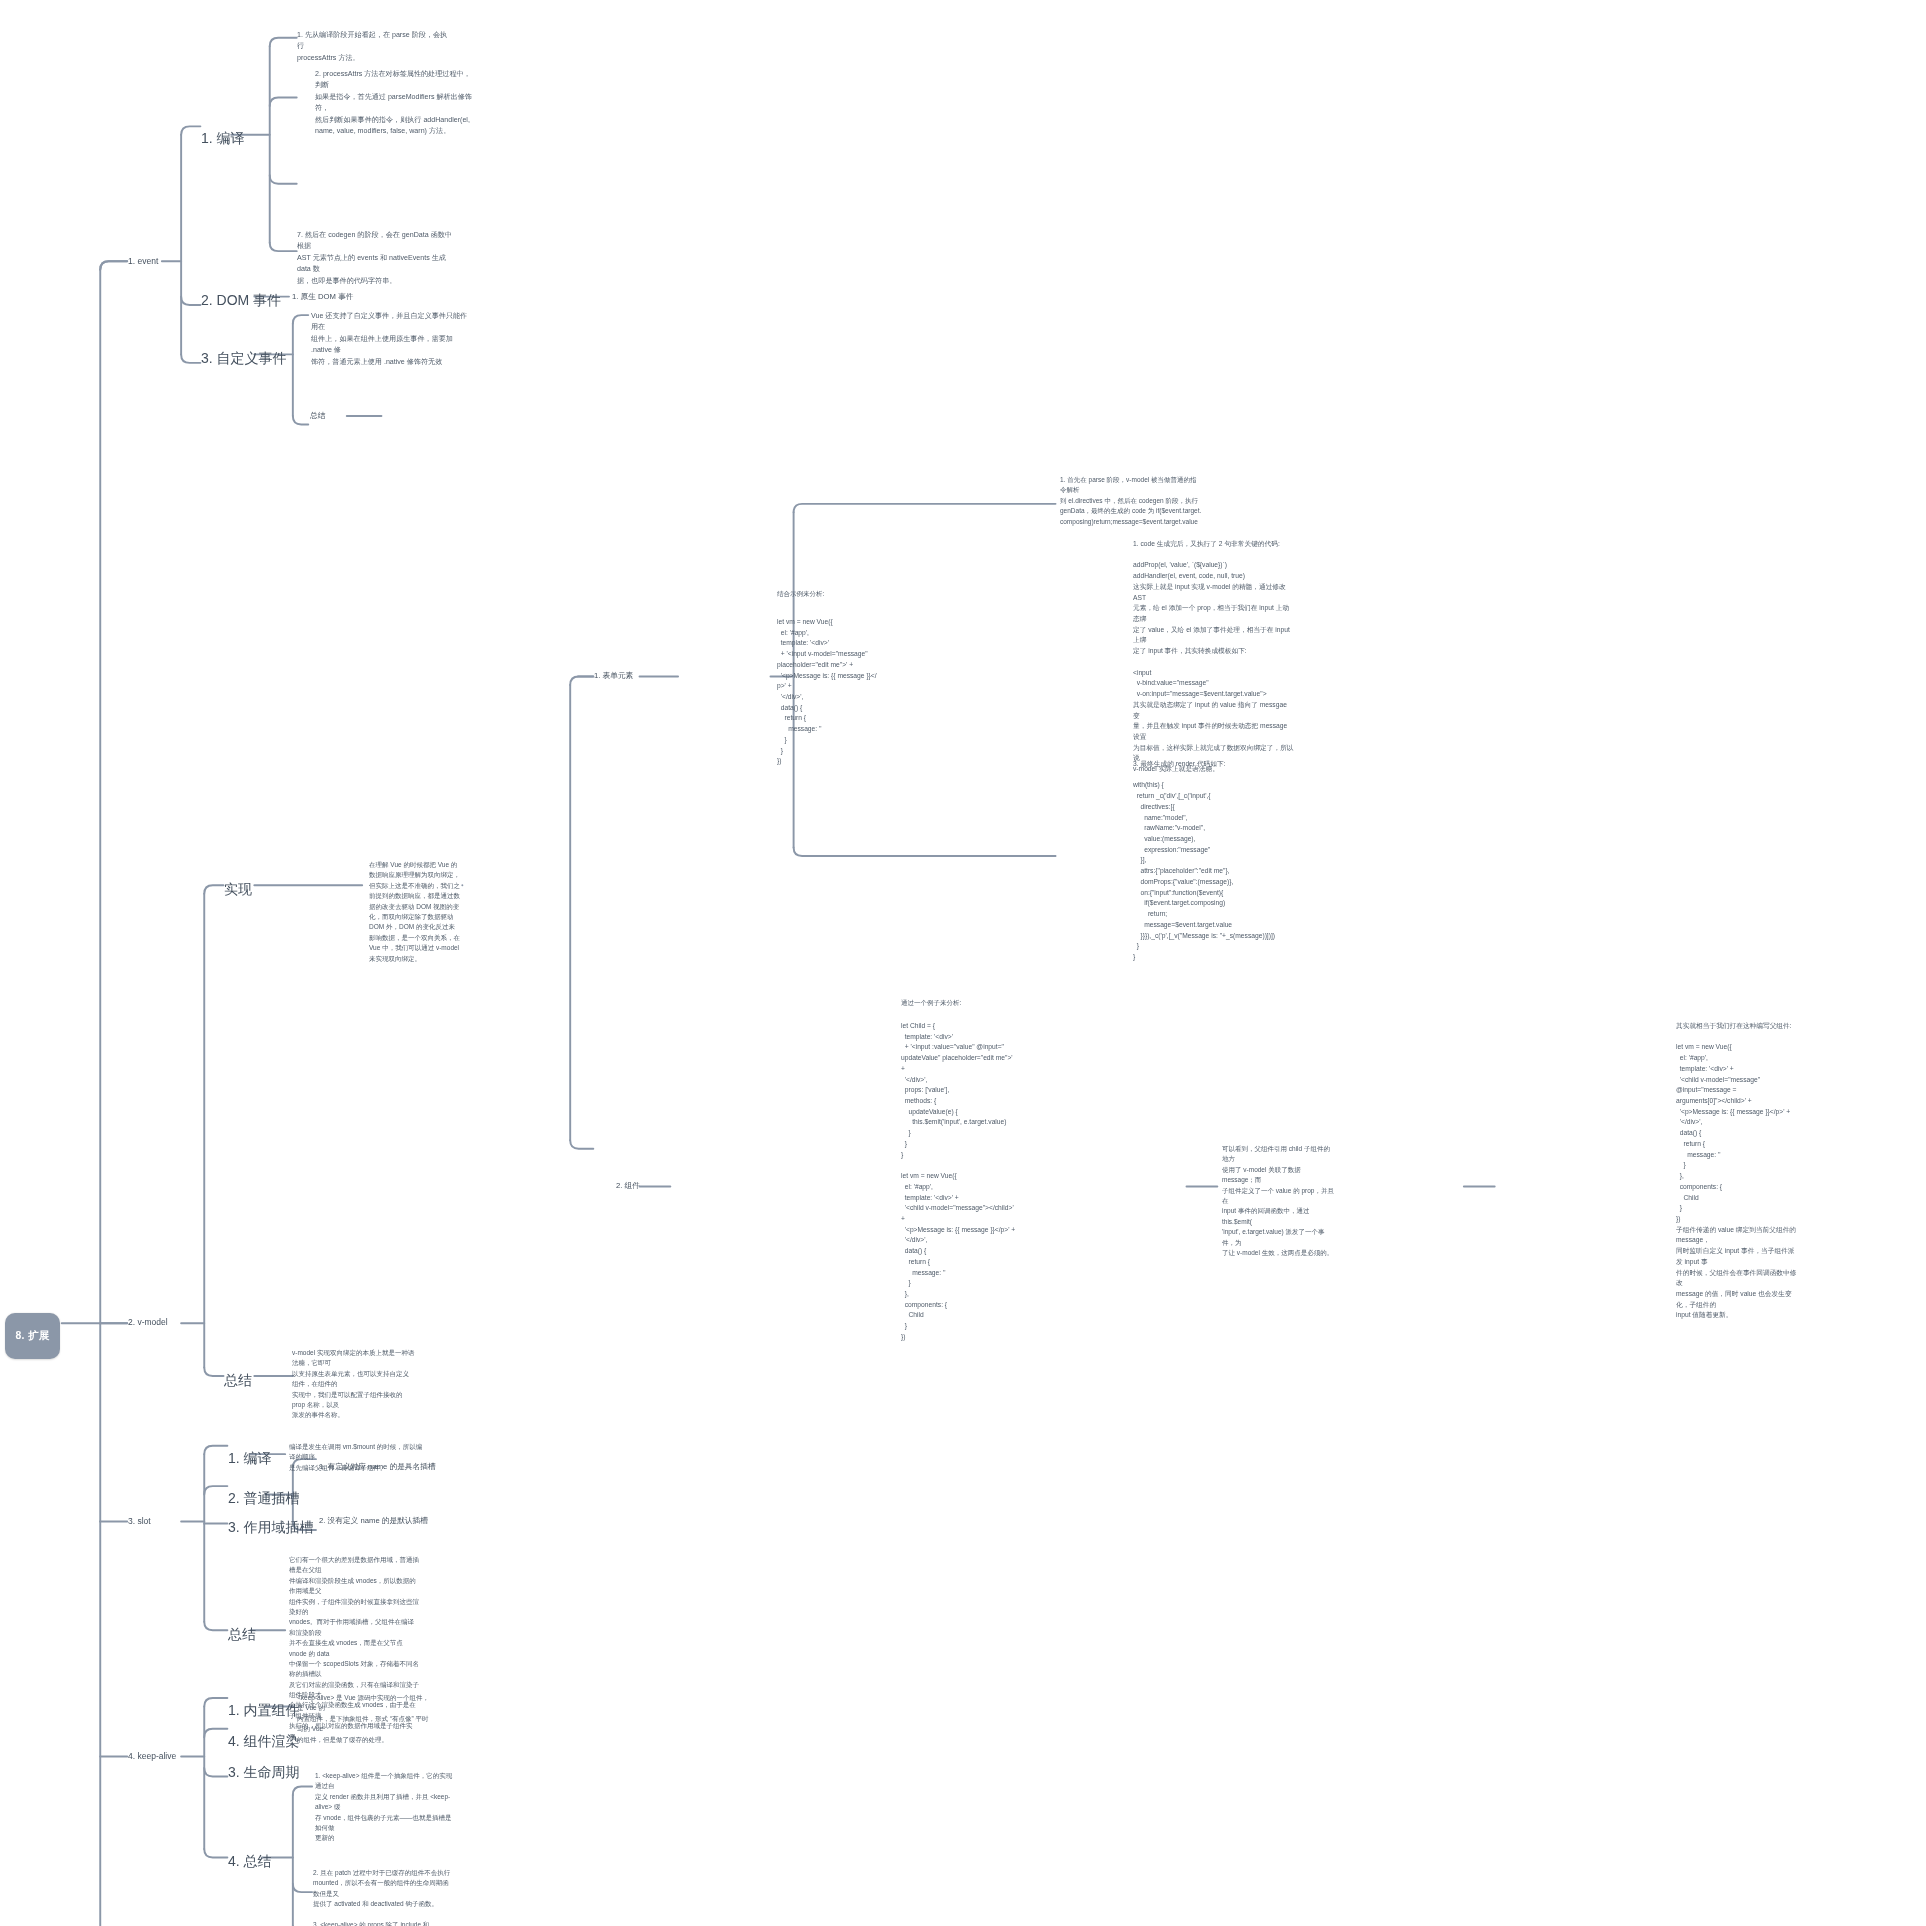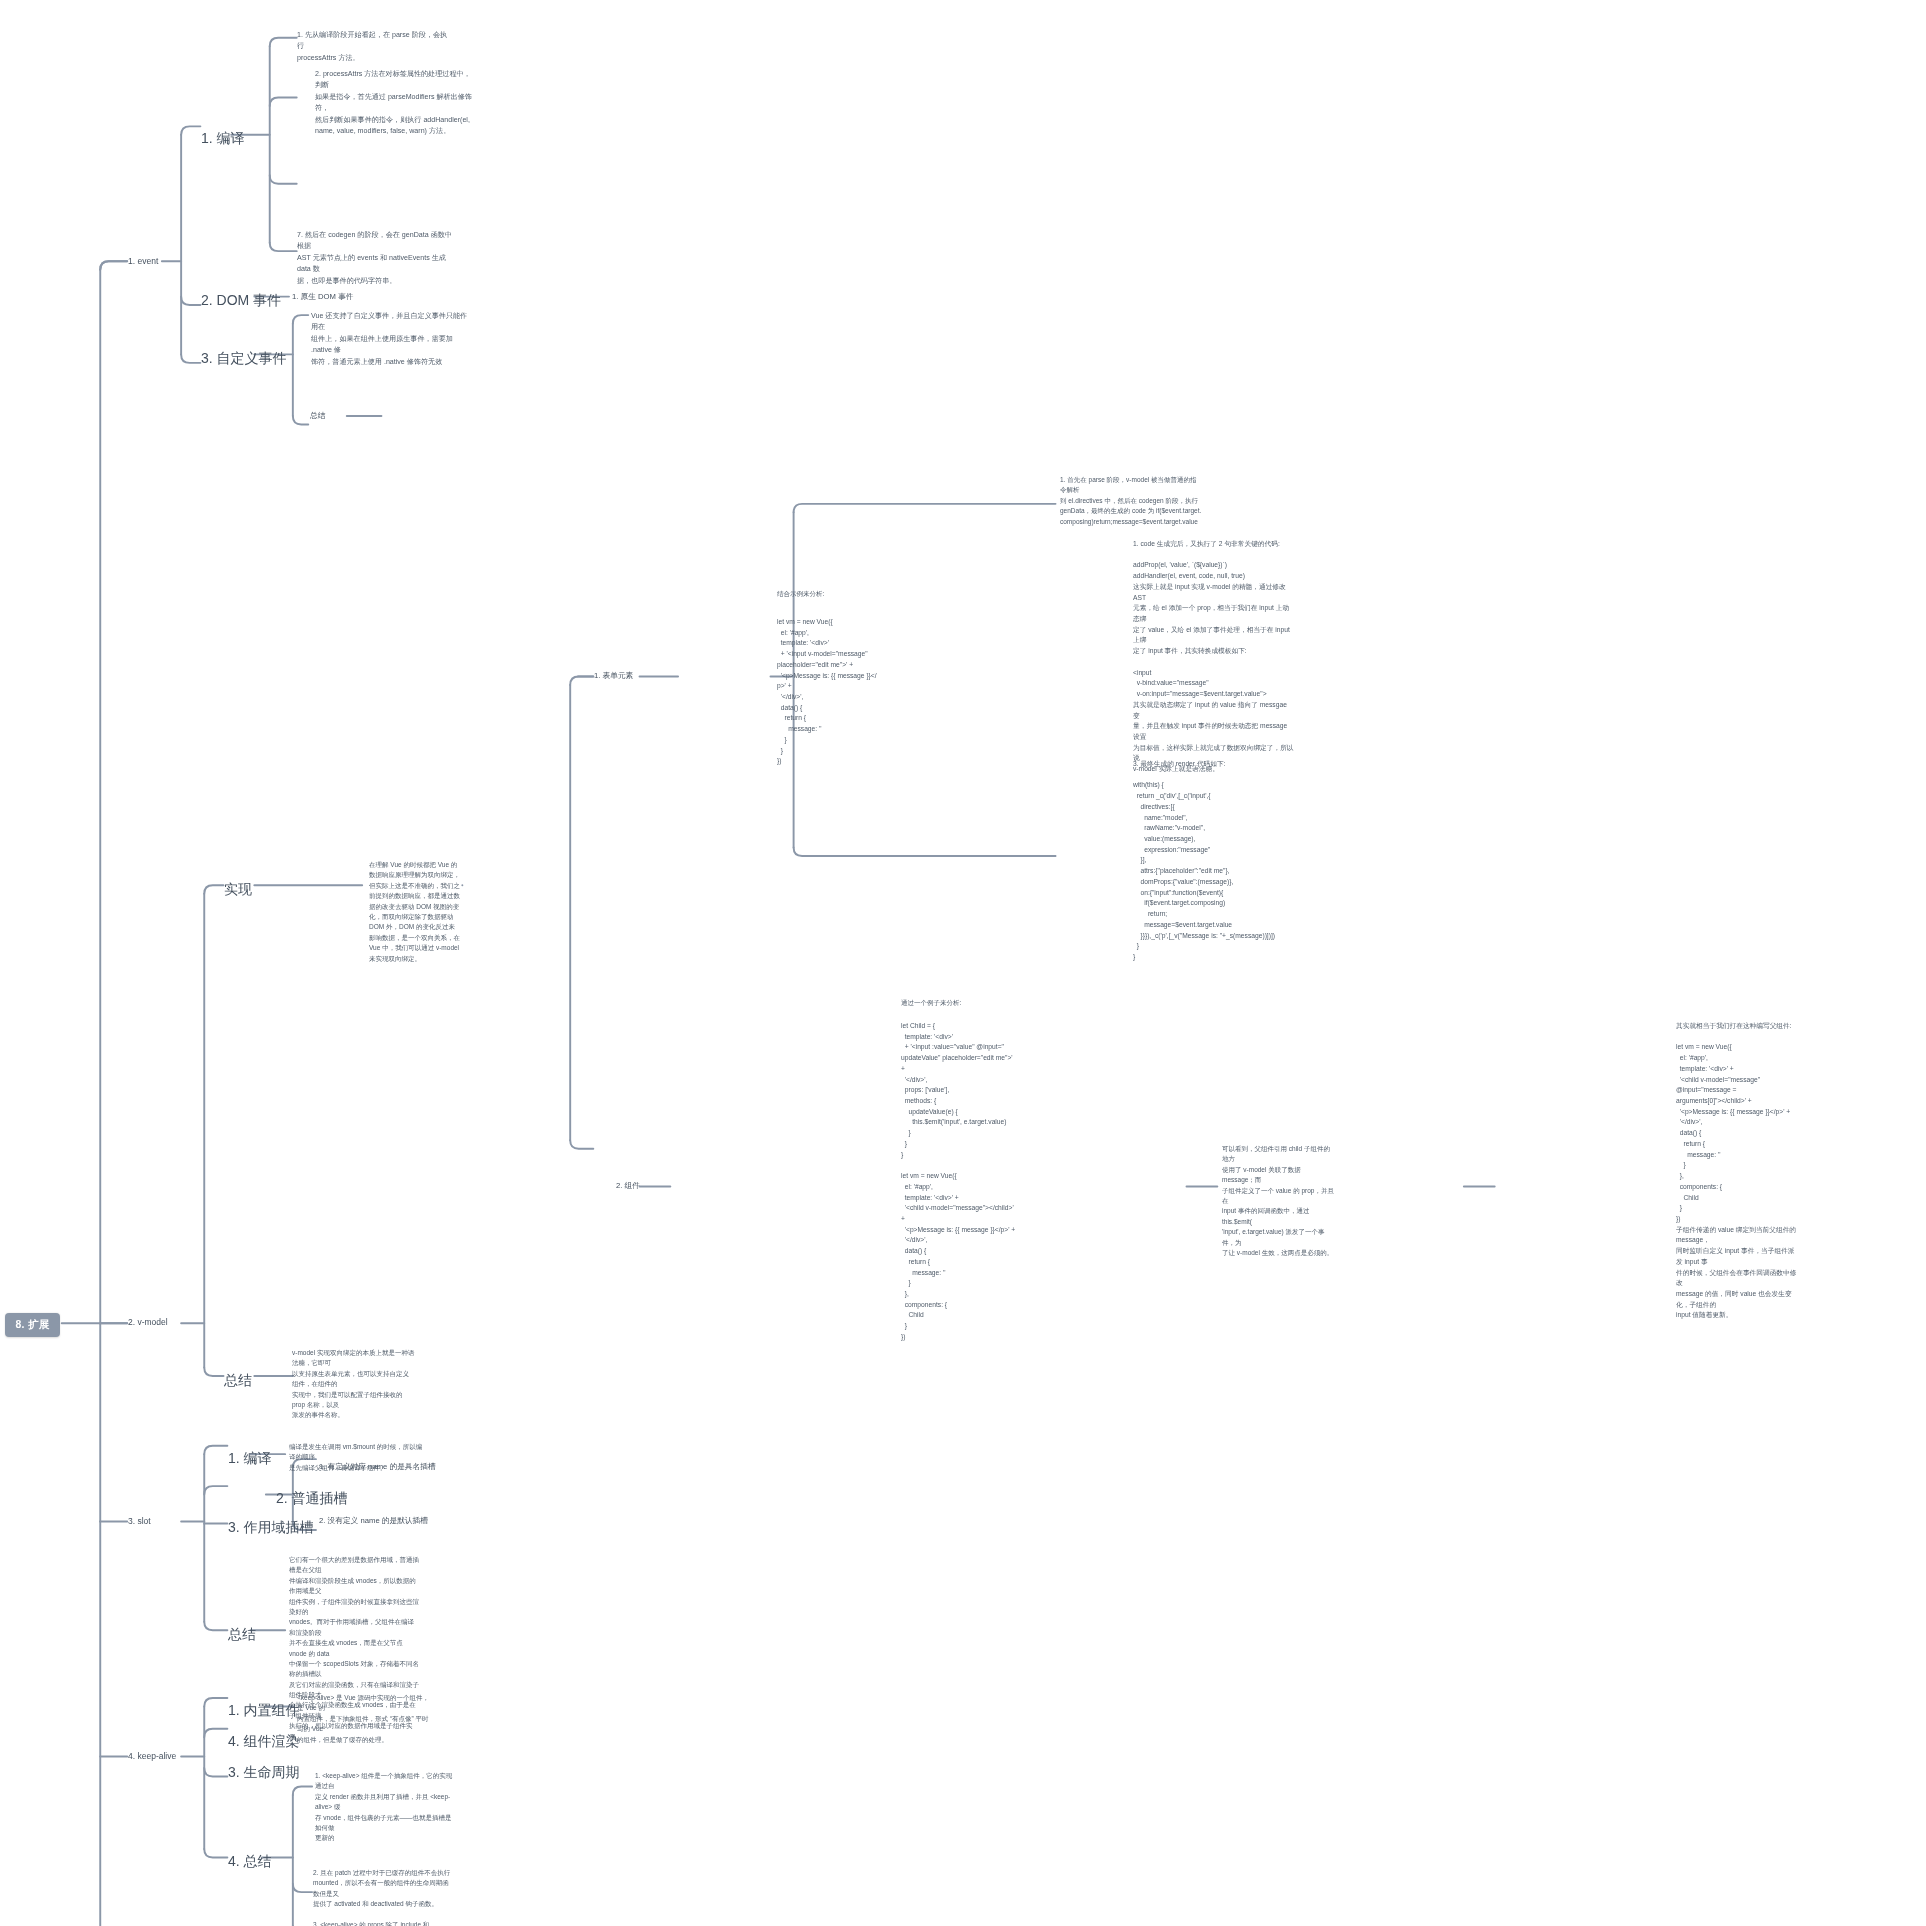--- a/index.html
+++ b/index.html
@@ -22,22 +22,22 @@
     pointer-events:none;
   }
   .node{
     position:absolute;
     box-sizing:border-box;
   }
   
   .root{
     background:#8b97a8;
     color:#ffffff;
-    border-radius:4px;
-    padding:5px 10px;
+    border-radius:10px;
+    padding:16px 10px;
     font-size:10.4px;
     font-weight:700;
     letter-spacing:0.4px;
     white-space:nowrap;
     box-shadow:0 0.8px 1.9px rgba(0,0,0,.14);
   }
   
   .lbl{
     font-size:8px;
     color:#44505e;
@@ -346,21 +346,21 @@
 
   <div class="node para sm" style="left:292px;top:1348px;width:123px;">v-model 实现双向绑定的本质上就是一种语法糖，它即可
 以支持原生表单元素，也可以支持自定义组件，在组件的
 实现中，我们是可以配置子组件接收的 prop 名称，以及
 派发的事件名称。</div>
 
   <div class="node lbl l1" style="left:128px;top:1516px;">3. slot</div>
   <div class="node lbl l2" style="left:228px;top:1449px;">1. 编译</div>
   <div class="node para sm" style="left:289px;top:1442px;width:135px;">编译是发生在调用 vm.$mount 的时候，所以编译的顺序
 是先编译父组件，再编译子组件。</div>
-  <div class="node lbl l2" style="left:228px;top:1489px;margin-left:48px;">2. 普通插槽</div>
+  <div class="node lbl l2" style="left:228px;top:1489px;">2. 普通插槽</div>
   <div class="node lbl l3" style="left:319px;top:1462px;">1. 有定义对应 name 的是具名插槽</div>
   <div class="node lbl l3" style="left:319px;top:1516px;">2. 没有定义 name 的是默认插槽</div>
   <div class="node lbl l2" style="left:228px;top:1518px;">3. 作用域插槽</div>
   <div class="node lbl l2" style="left:228px;top:1625px;">总结</div>
   <div class="node para sm" style="left:289px;top:1555px;width:131px;">它们有一个很大的差别是数据作用域，普通插槽是在父组
 件编译和渲染阶段生成 vnodes，所以数据的作用域是父
 组件实例，子组件渲染的时候直接拿到这些渲染好的
 vnodes。而对于作用域插槽，父组件在编译和渲染阶段
 并不会直接生成 vnodes，而是在父节点 vnode 的 data
 中保留一个 scopedSlots 对象，存储着不同名称的插槽以

